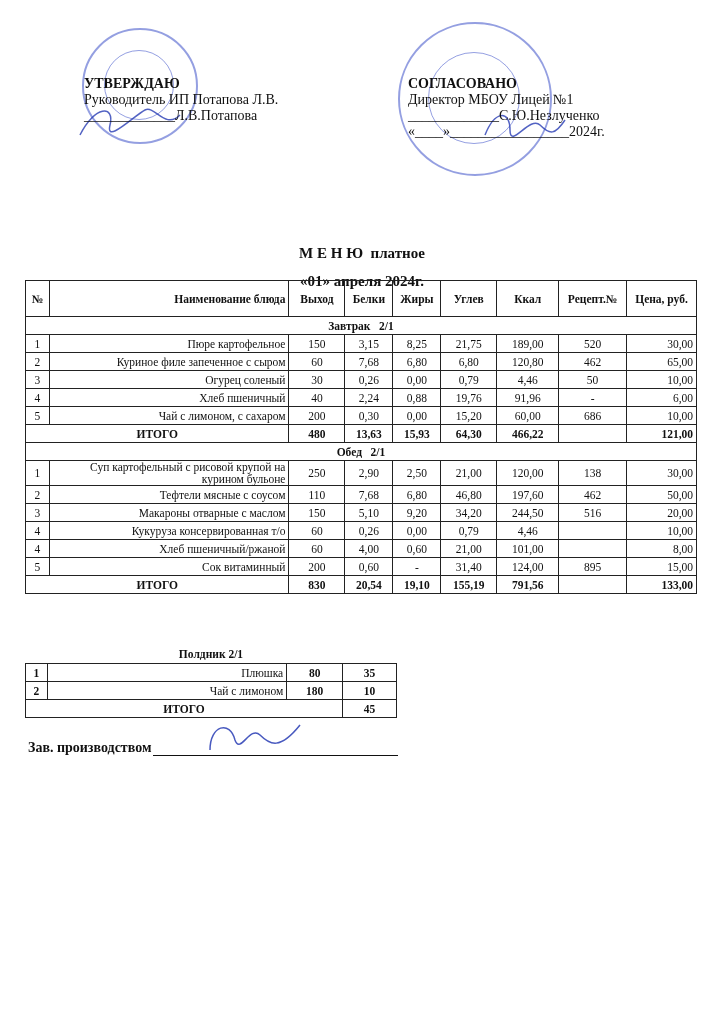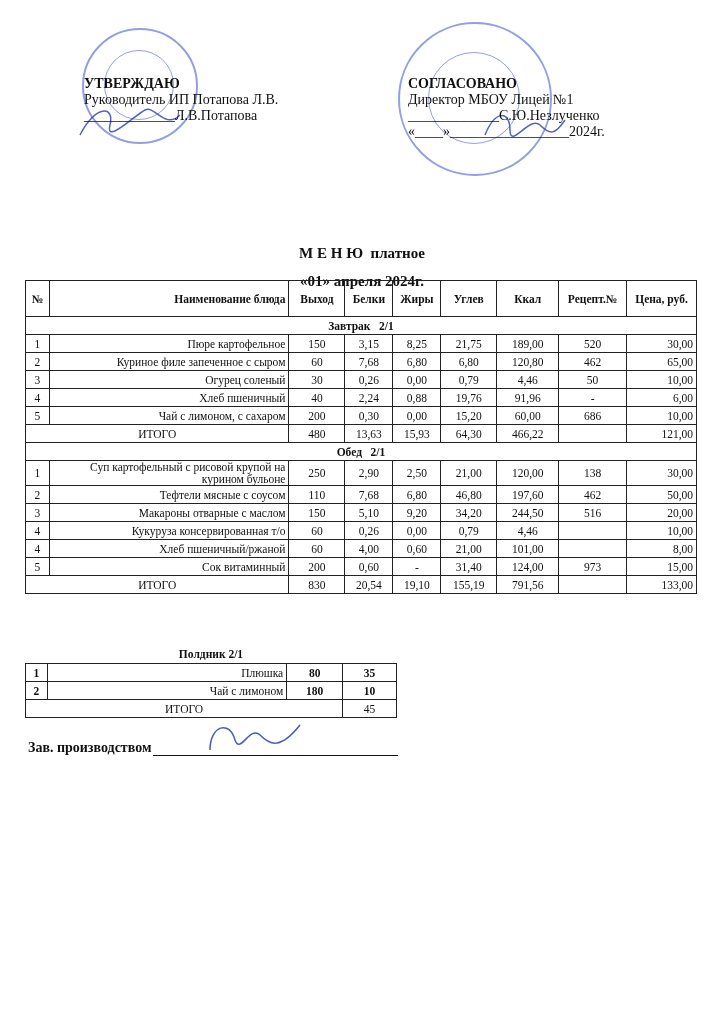--- a/index.html
+++ b/index.html
@@ -10,21 +10,21 @@
   .sig { position: absolute; }
   .hdr-block { position: absolute; font-size: 14px; line-height: 16px; }
   .hdr-block .ttl { font-weight: bold; }
   .center { position: absolute; left: 0; width: 724px; text-align: center; font-weight: bold; margin-top: 16px; }
   table { border-collapse: collapse; position: absolute; }
   td, th { border: 1px solid #222; font-size: 11.5px; padding: 0 3px; height: 17px; }
   th { font-weight: bold; font-size: 11.5px; }
   .num { text-align: center; }
   .nm { text-align: right; }
   .sec td { text-align: center; font-weight: bold; }
-  .tot td { font-weight: normal; }
+  .tot td { font-weight: bold; }
   .r { text-align: right; }
   .footer { position: absolute; left: 28px; top: 740px; font-weight: bold; font-size: 14px; }
   .footer .line { display: inline-block; width: 245px; border-bottom: 1px solid #111; margin-left: 2px; height: 14px; vertical-align: bottom; }
 </style>
 </head>
 <body>
 
 <div class="stamp" style="left:82px;top:28px;width:112px;height:112px;"></div>
 <div class="stamp inner" style="left:104px;top:50px;width:68px;height:68px;"></div>
 <div class="stamp" style="left:398px;top:22px;width:150px;height:150px;"></div>
@@ -208,21 +208,21 @@
         <td class="r">8,00</td>
       </tr>
       <tr>
         <td class="num">5</td>
         <td class="nm">Сок витаминный</td>
         <td class="num">200</td>
         <td class="num">0,60</td>
         <td class="num">-</td>
         <td class="num">31,40</td>
         <td class="num">124,00</td>
-        <td class="num">973</td>
+        <td class="num">895</td>
         <td class="r">15,00</td>
       </tr>
       <tr class="tot">
         <td colspan="2" style="text-align: center;">ИТОГО</td>
         <td class="num">830</td>
         <td class="num">20,54</td>
         <td class="num">19,10</td>
         <td class="num">155,19</td>
         <td class="num">791,56</td>
         <td class="num"></td>

